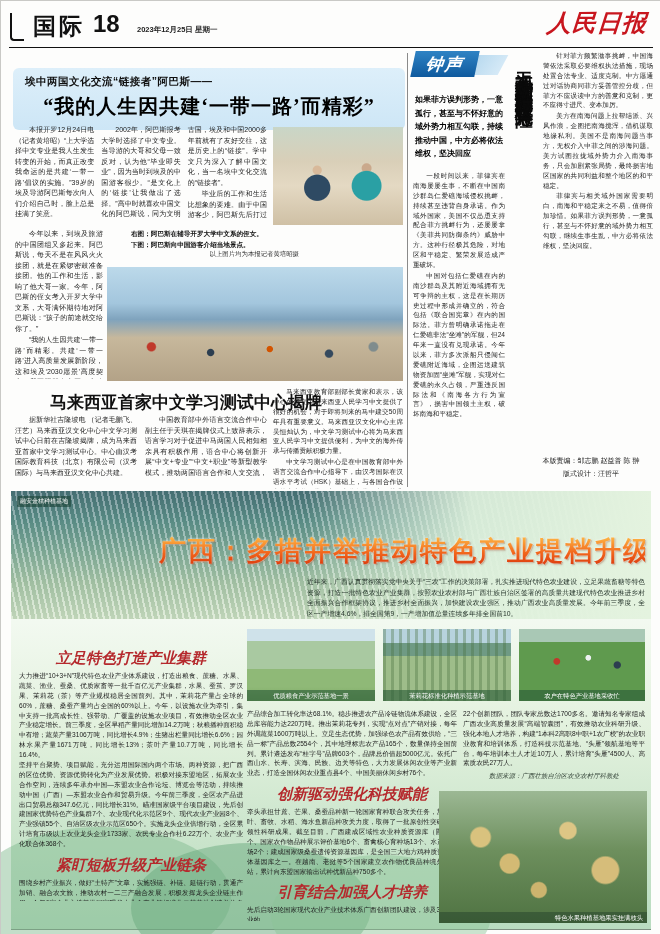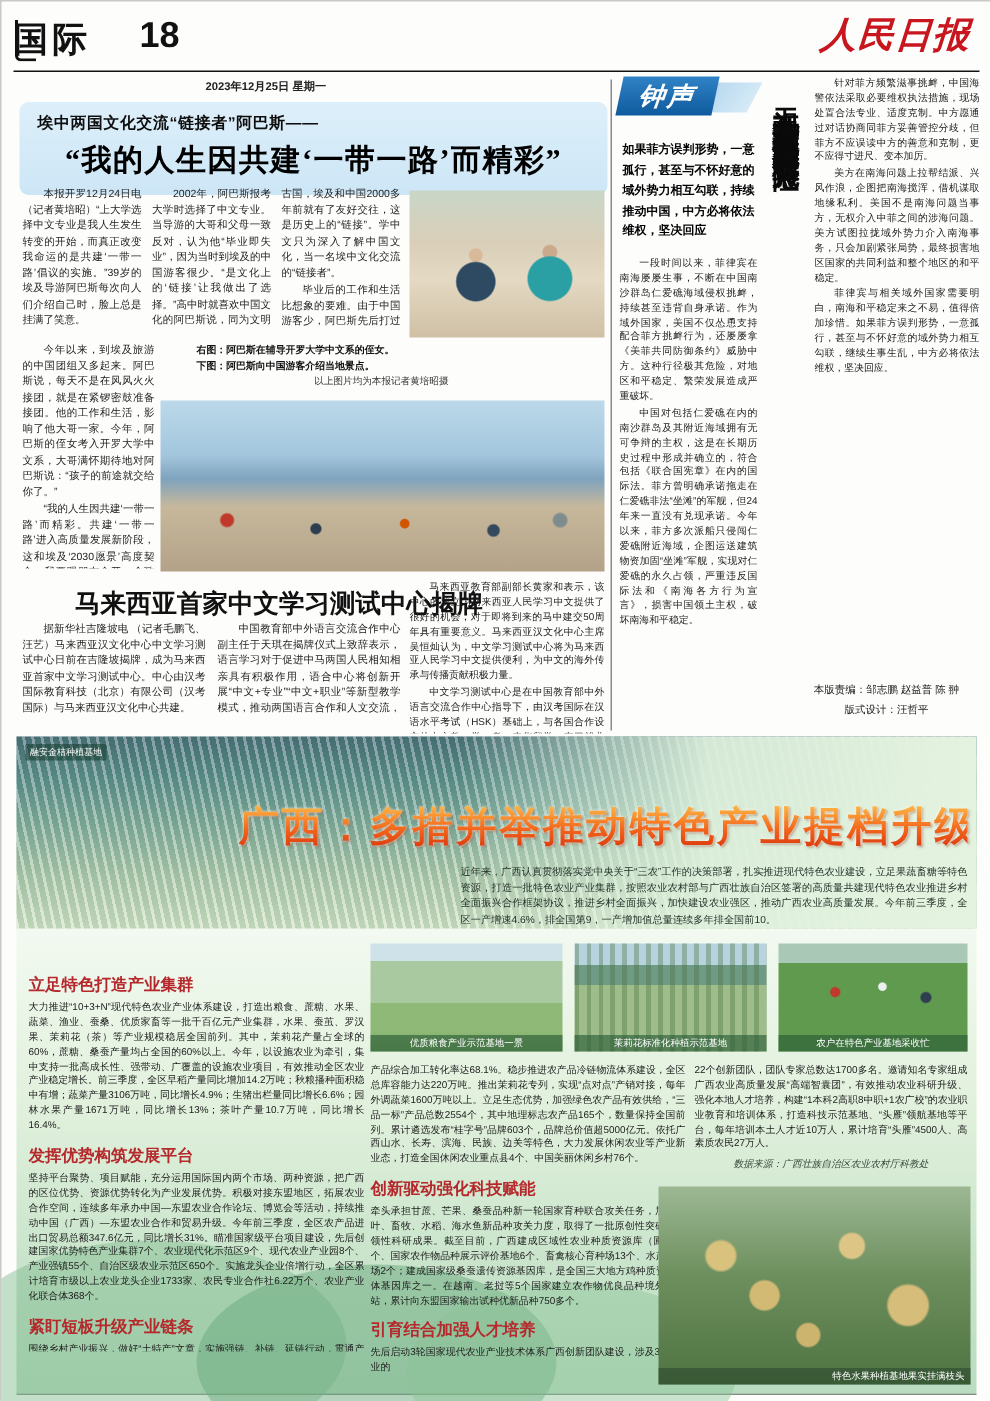--- a/index.html
+++ b/index.html
@@ -11,27 +11,27 @@
   .bt p{margin:0 0 1px 0;text-indent:2em;}
   .bt-sm{font-size:6.6px;line-height:1.5;}
   .ovh{overflow:hidden;}
   .cols2{column-count:2;column-gap:8px;}
   .cols3{column-count:3;column-gap:7px;}
   
   .kicker{font-size:10.5px;font-weight:bold;color:#0e0e0e;letter-spacing:.5px;}
   .h1{font-family:"Liberation Serif",serif;font-weight:900;font-size:20px;color:#000;
       text-align:center;letter-spacing:1px;}
   .h2{font-family:"Liberation Serif",serif;font-weight:bold;font-size:17px;color:#111;text-align:center;}
-  .red-h{font-size:11px;font-weight:bold;color:#b5292d;text-align:left;margin:7px 0 3px 0;}
+  .red-h{font-size:15px;font-weight:bold;color:#b5292d;text-align:center;margin:7px 0 3px 0;font-style:italic;}
   .vhead{writing-mode:vertical-rl;text-orientation:upright;font-family:"Liberation Serif",serif;
          font-weight:900;font-size:18px;letter-spacing:2px;color:#0a0a0a;}
   
   .sec-label{font-size:23px;font-weight:bold;color:#111;letter-spacing:3px;}
   .pg-num{font-size:24px;font-weight:bold;color:#111;}
-  .date{font-size:7.5px;font-weight:bold;color:#222;margin-top:28px;}
+  .date{font-size:7.5px;font-weight:bold;color:#222;}
   .masthead{font-family:"DejaVu Serif",serif;font-style:italic;font-weight:bold;font-size:24px;
             color:#c8161e;transform:skewX(-4deg);letter-spacing:1px;}
   .hrule{border-top:1.6px solid #111;}
   .corner{width:12px;height:26px;border-left:2px solid #111;border-bottom:2px solid #111;
           border-bottom-left-radius:4px;}
   
   .zs-wrap{width:92px;height:30px;position:relative;}
   .zs-swoosh{position:absolute;left:30px;top:4px;width:60px;height:20px;
              background:linear-gradient(100deg,#9ecbe8,#d6eaf7);transform:skewX(-28deg);}
   .zs-main{position:absolute;left:0;top:0;width:64px;height:26px;background:linear-gradient(180deg,#2f83c4,#0f5a9e);
@@ -91,21 +91,21 @@
   .mount{position:absolute;border-radius:50%;}
   .credits{font-size:7px;color:#222;text-align:center;line-height:1.8;}
   .divider-v{border-left:1px solid #8a8a8a;}
 </style>
 </head>
 <body>
 
 <div class="page">
 
   <div class="abs corner" style="left:9px;top:12px;"></div>
-  <div class="abs sec-label" style="left:8px;top:10px;">国际</div>
+  <div class="abs sec-label" style="left:32px;top:10px;">国际</div>
   <div class="abs pg-num" style="left:92px;top:9px;">18</div>
   <div class="abs date" style="left:136px;top:24px;">2023年12月25日 星期一</div>
   <div class="abs masthead" style="right:14px;top:6px;">人民日报</div>
   <div class="abs hrule" style="left:8px;top:46px;width:644px;"></div>
 
   <div class="abs" style="left:12px;top:54px;width:392px;height:62px;border-radius:6px;
        background:linear-gradient(180deg,#ddeffa,#cde6f6);margin-top:13px;">
     <div class="kicker" style="padding:7px 0 0 12px;">埃中两国文化交流“链接者”阿巴斯——</div>
     <div class="h1" style="margin-top:4px;">“我的人生因共建‘一带一路’而精彩”</div>
   </div>
@@ -182,21 +182,20 @@
 
     <div class="abs gx-intro" style="left:296px;top:86px;width:338px;height:40px;overflow:hidden;">近年来，广西认真贯彻落实党中央关于“三农”工作的决策部署，扎实推进现代特色农业建设，立足果蔬畜糖等特色资源，打造一批特色农业产业集群，按照农业农村部与广西壮族自治区签署的高质量共建现代特色农业推进乡村全面振兴合作框架协议，推进乡村全面振兴，加快建设农业强区，推动广西农业高质量发展。今年前三季度，全区一产增速4.6%，排全国第9，一产增加值总量连续多年排全国前10。</div>
 
     <div class="mount" style="left:-40px;top:336px;width:260px;height:140px;background:rgba(125,185,140,.45);"></div>
     <div class="mount" style="left:120px;top:352px;width:240px;height:130px;background:rgba(105,170,125,.5);"></div>
     <div class="mount" style="left:260px;top:364px;width:220px;height:120px;background:rgba(140,195,150,.45);"></div>
 
     <div class="abs ovh" style="left:8px;top:148px;width:224px;height:262px;">
       <div class="red-h" style="margin-top:10px;">立足特色打造产业集群</div>
       <div class="bt bt-sm">大力推进“10+3+N”现代特色农业产业体系建设，打造出粮食、蔗糖、水果、蔬菜、渔业、蚕桑、优质家畜等一批千百亿元产业集群，水果、蚕茧、罗汉果、茉莉花（茶）等产业规模稳居全国前列。其中，茉莉花产量占全球的60%，蔗糖、桑蚕产量均占全国的60%以上。今年，以设施农业为牵引，集中支持一批高成长性、强带动、广覆盖的设施农业项目，有效推动全区农业产业稳定增长。前三季度，全区早稻产量同比增加14.2万吨；秋粮播种面积稳中有增；蔬菜产量3106万吨，同比增长4.9%；生猪出栏量同比增长6.6%；园林水果产量1671万吨，同比增长13%；茶叶产量10.7万吨，同比增长16.4%。</div>
-      <div class="red-h">发挥优势构筑发展平台</div>
       <div class="bt bt-sm">坚持平台聚势、项目赋能，充分运用国际国内两个市场、两种资源，把广西的区位优势、资源优势转化为产业发展优势。积极对接东盟地区，拓展农业合作空间，连续多年承办中国—东盟农业合作论坛、博览会等活动，持续推动中国（广西）—东盟农业合作和贸易升级。今年前三季度，全区农产品进出口贸易总额347.6亿元，同比增长31%。瞄准国家级平台项目建设，先后创建国家优势特色产业集群7个、农业现代化示范区9个、现代农业产业园8个、产业强镇55个、自治区级农业示范区650个。实施龙头企业倍增行动，全区累计培育市级以上农业龙头企业1733家、农民专业合作社6.22万个、农业产业化联合体368个。</div>
       <div class="red-h">紧盯短板升级产业链条</div>
       <div class="bt bt-sm">围绕乡村产业振兴，做好“土特产”文章，实施强链、补链、延链行动，贯通产加销、融合农文旅，推动农村一二三产融合发展，积极发挥龙头企业链主作用，今年6家企业入选首批国家现代农业全产业链标准化示范基地创建单位名单，数量居全国前列。大力发展初加工和精深加工，全区农</div>
     </div>
 
     <div class="abs photo photo-f1" style="left:236px;top:138px;width:128px;height:72px;">
       <div class="pcap">优质粮食产业示范基地一景</div>
     </div>
     <div class="abs photo photo-f2" style="left:372px;top:138px;width:128px;height:72px;">
       <div class="pcap">茉莉花标准化种植示范基地</div>

